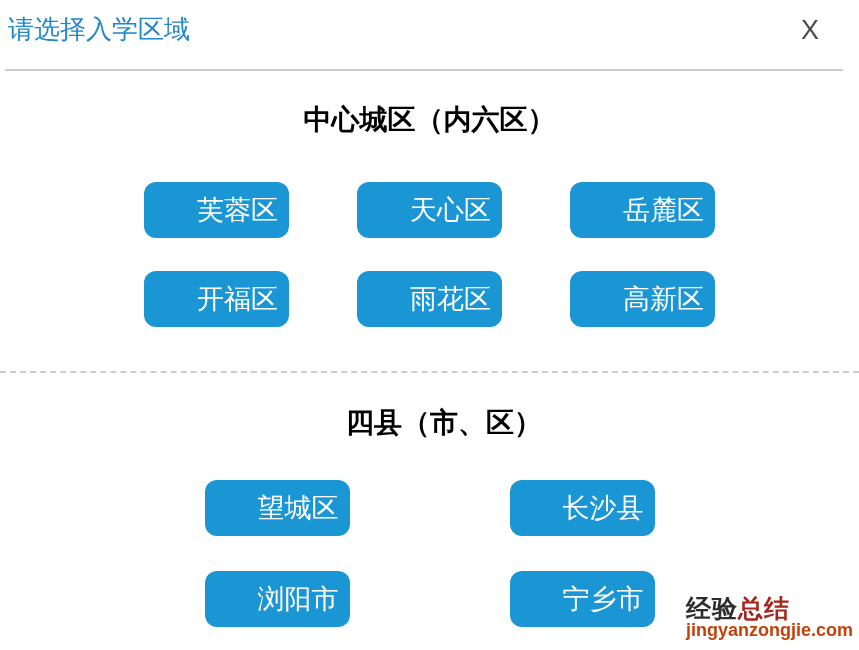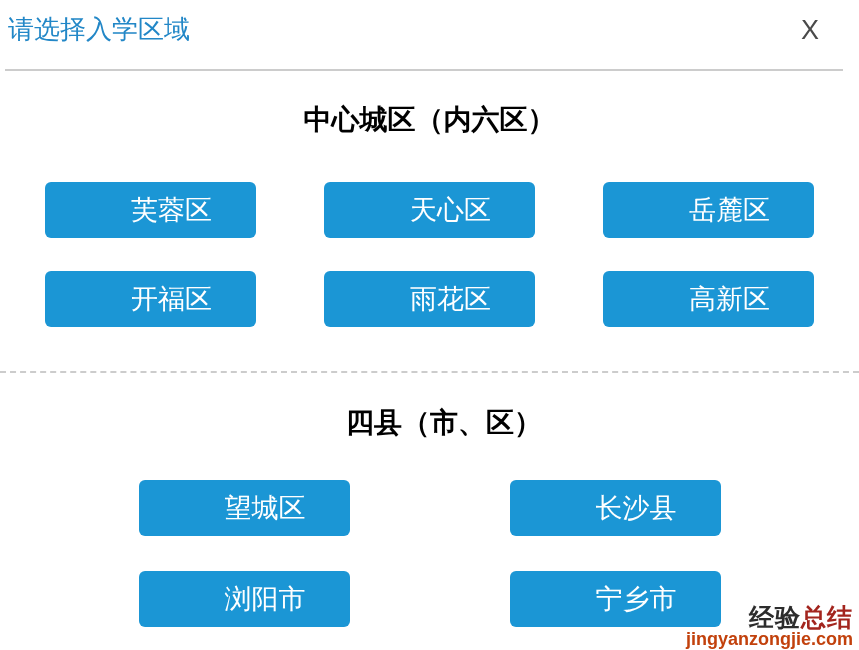--- a/index.html
+++ b/index.html
@@ -44,29 +44,29 @@
   }
   .section-heading.second{margin-top:34px;margin-left:29px;}
   .btn-row{
     display:flex;justify-content:center;align-items:center;
   }
   .btn-row.cols-3{gap:68px;margin-top:46px;}
   .btn-row.cols-3 + .btn-row.cols-3{margin-top:33px;}
   .btn-row.cols-2{gap:160px;margin-top:41px;}
   .btn-row.cols-2 + .btn-row.cols-2{margin-top:35px;}
   .district-btn{
-    width:211px;height:56px;
+    width:145px;height:56px;
     background:var(--button-bg,#1b96d5);
-    color:#ffffff;border:none;border-radius:6px;
+    color:#ffffff;border:none;border-radius:12px;
     font-size:27px;font-family:inherit;
     cursor:pointer;display:flex;align-items:center;justify-content:center;padding-left:48px;
   }
   .watermark{
-    position:absolute;right:6px;bottom:1px;
-    text-align:right;line-height:1.05;
+    position:absolute;right:6px;bottom:10px;
+    text-align:left;line-height:1.05;
   }
   .watermark .brand{
     font-size:25px;font-weight:700;letter-spacing:1px;
   }
   .watermark .brand .black{color:#2d2d2d;}
   .watermark .brand .red{color:var(--watermark-red,#a3251e);}
   .watermark .site{
     font-size:18px;font-weight:700;color:#c2410c;letter-spacing:0px;
   }
 </style>

